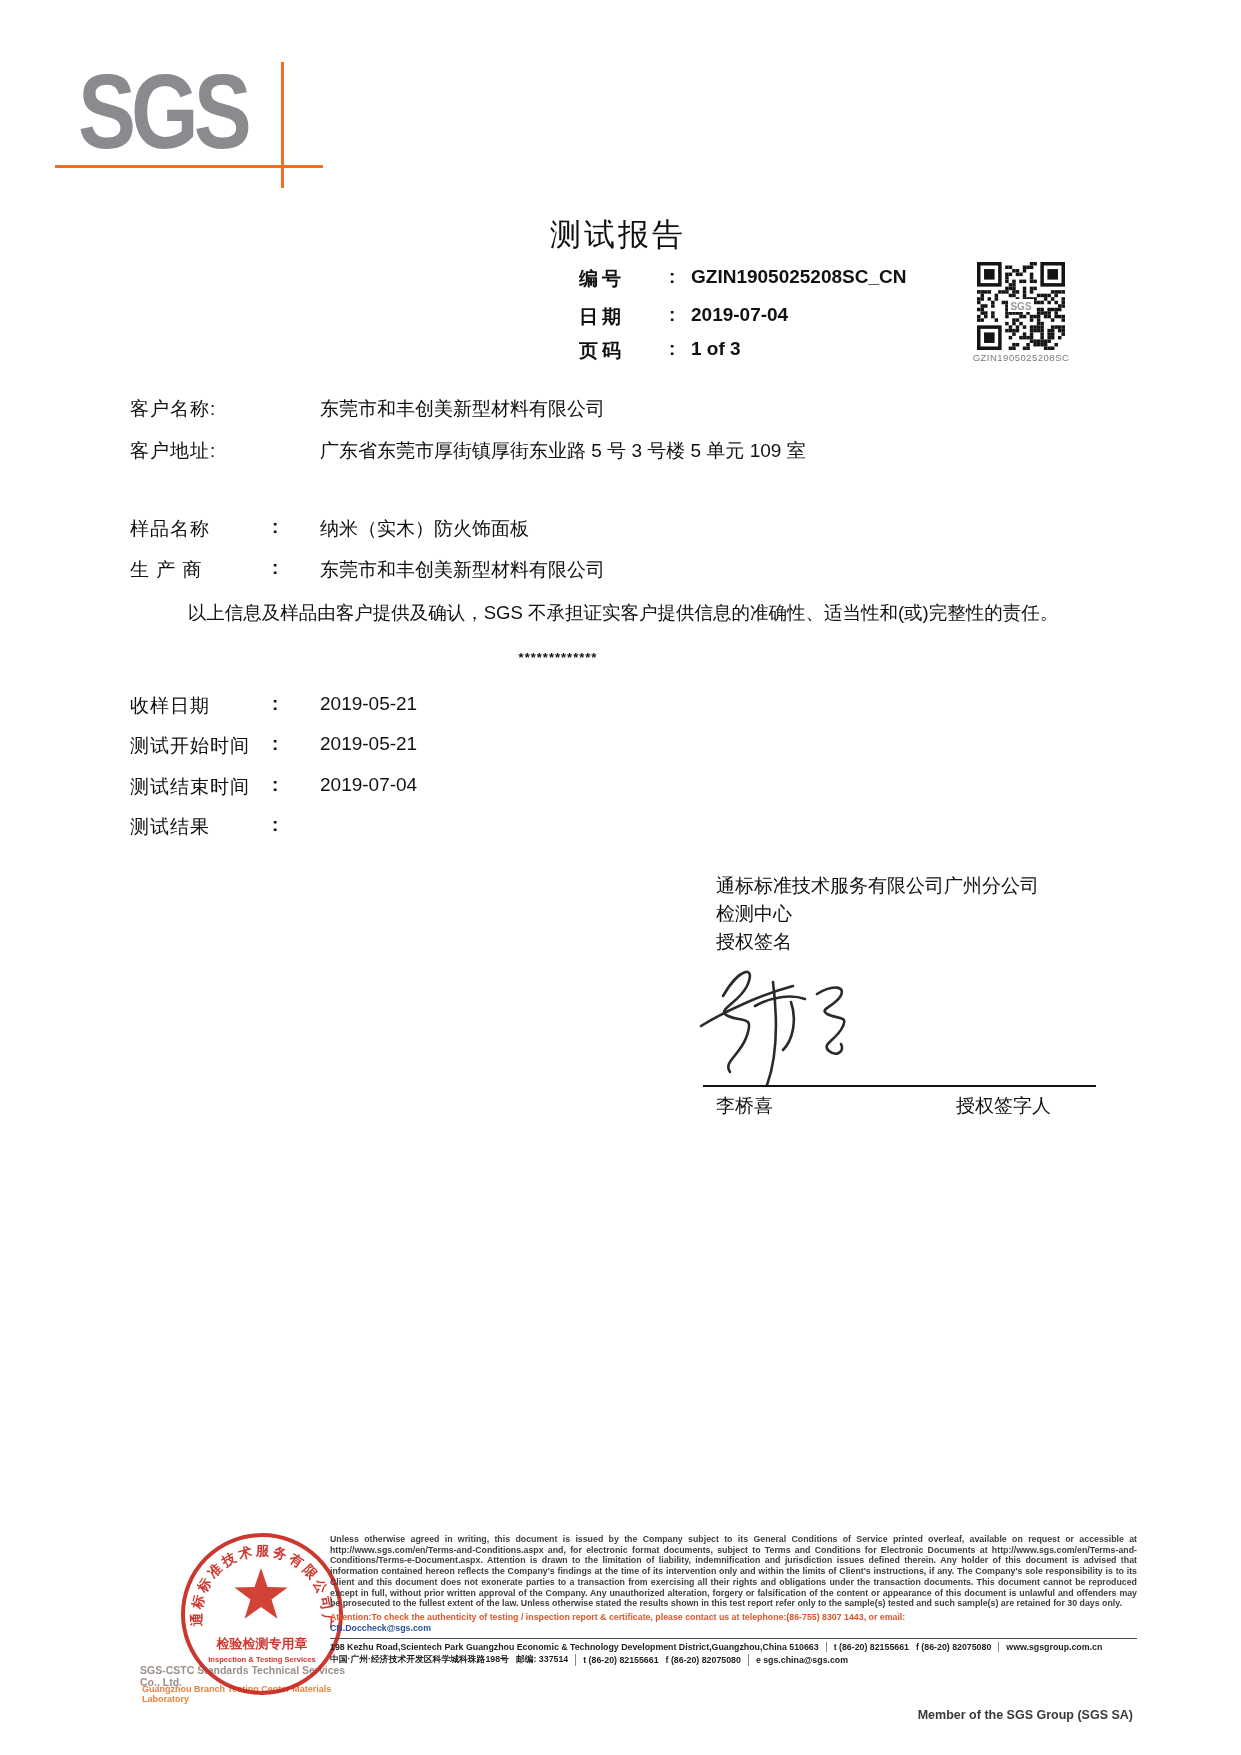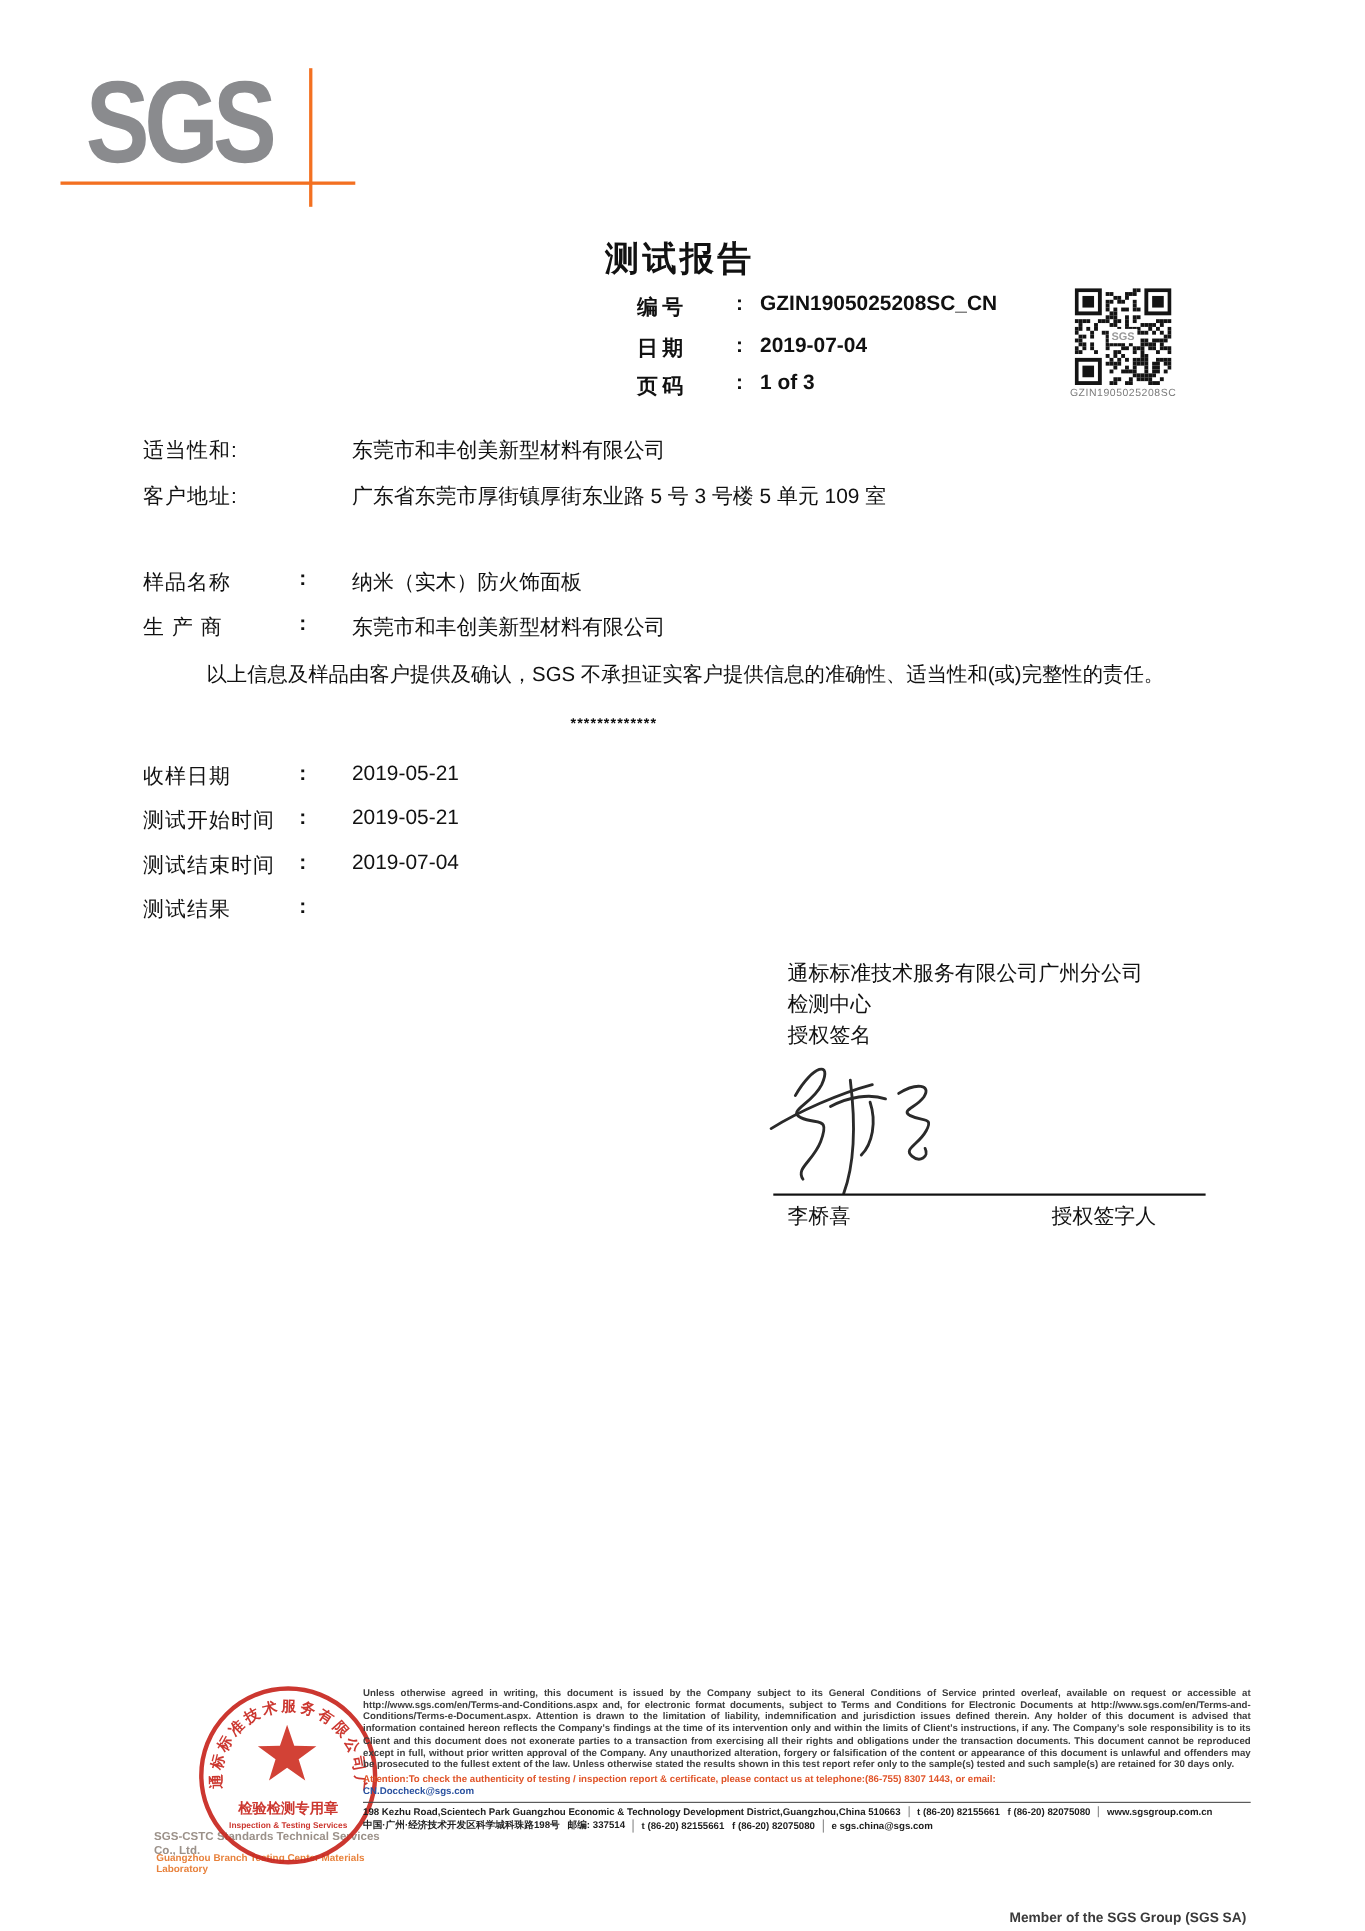--- a/index.html
+++ b/index.html
@@ -5,21 +5,21 @@
   html,body{margin:0;padding:0;background:#ffffff;}
   .page{position:relative;width:1241px;height:1755px;background:#fff;overflow:hidden;
         font-family:"Liberation Sans","DejaVu Sans",sans-serif;color:#111;}
   
   .logo-text{position:absolute;left:78px;top:58px;font-size:106px;line-height:106px;
              font-weight:800;color:#8a8b8e;letter-spacing:-6px;
              transform:scaleX(.82);transform-origin:left top;}
   .logo-hline{position:absolute;left:55px;top:165px;width:268px;height:3px;background:#f37021;}
   .logo-vline{position:absolute;left:281px;top:62px;width:3px;height:126px;background:#f37021;}
   
-  .doc-title{position:absolute;left:550px;top:214px;font-size:31px;font-weight:bold;letter-spacing:3px;}
+  .doc-title{position:absolute;left:550px;top:214px;font-size:31px;font-weight:normal;letter-spacing:3px;}
   .hrow{position:absolute;left:0;width:100%;height:26px;font-size:19px;margin-left:19px;}
   .hrow .hl{position:absolute;left:560px;font-weight:bold;letter-spacing:4px;}
   .hrow .hc{position:absolute;left:650px;font-weight:bold;}
   .hrow .hv{position:absolute;left:672px;font-weight:bold;}
   .qr-box{position:absolute;left:977px;top:262px;width:88px;height:88px;}
   .qr-caption{position:absolute;left:957px;top:352px;width:128px;text-align:center;
               font-size:9.5px;color:#7a7a7a;letter-spacing:.5px;}
   
   .row{position:absolute;left:0;width:100%;height:26px;font-size:19px;}
   .row .lbl{position:absolute;left:130px;letter-spacing:1px;}
@@ -45,21 +45,21 @@
   .legal{font-size:8.8px;font-weight:bold;color:#3f3f3f;line-height:1.22;
          text-align:justify;margin:0;}
   .attention{font-size:8.8px;font-weight:bold;color:#e0552a;line-height:1.25;
              margin:3px 0 0 0;width:660px;}
   .attention .mail{color:#2a52a0;}
   .addr-sep{border:none;border-top:1.5px solid #4a4a4a;margin:4px 0 3px 0;}
   .addr-row{display:flex;align-items:center;font-size:8.8px;font-weight:bold;
             color:#1e1e1e;margin-top:2px;white-space:nowrap;}
   .addr-row .seg{padding-right:7px;}
   .addr-row .bar{width:1px;align-self:stretch;background:#888;margin-right:7px;}
-  .member{position:absolute;right:108px;top:1708px;font-size:12.5px;font-weight:bold;color:#3a3a3a;margin-top:28px;}
+  .member{position:absolute;right:108px;top:1708px;font-size:12.5px;font-weight:bold;color:#3a3a3a;}
 </style>
 </head>
 <body>
 
 <div class="page">
 
   <div class="logo-text">SGS</div>
   <div class="logo-hline"></div>
   <div class="logo-vline"></div>
 
@@ -300,21 +300,21 @@
       <rect x="70.4" y="7.04" width="10.56" height="10.56" fill="#141414"></rect>
       <rect x="0" y="63.36" width="24.64" height="24.64" fill="#141414"></rect>
       <rect x="3.52" y="66.88" width="17.6" height="17.6" fill="#fff"></rect>
       <rect x="7.04" y="70.4" width="10.56" height="10.56" fill="#141414"></rect>
       <rect x="31" y="37" width="26" height="13" fill="#ffffff"></rect>
       <text x="44" y="47.5" text-anchor="middle" font-size="10" font-weight="bold" fill="#9a9a9a">SGS</text>
     </svg>
   <div class="qr-caption">GZIN1905025208SC</div>
 
   <div class="row" style="top:396px">
-    <span class="lbl">适当性和:</span>
+    <span class="lbl">客户名称:</span>
     <span class="val">东莞市和丰创美新型材料有限公司</span>
   </div>
   <div class="row" style="top:438px">
     <span class="lbl">客户地址:</span>
     <span class="val">广东省东莞市厚街镇厚街东业路 5 号 3 号楼 5 单元 109 室</span>
   </div>
 
   <div class="row" style="top:516px">
     <span class="lbl">样品名称</span>
     <span class="col">:</span>

